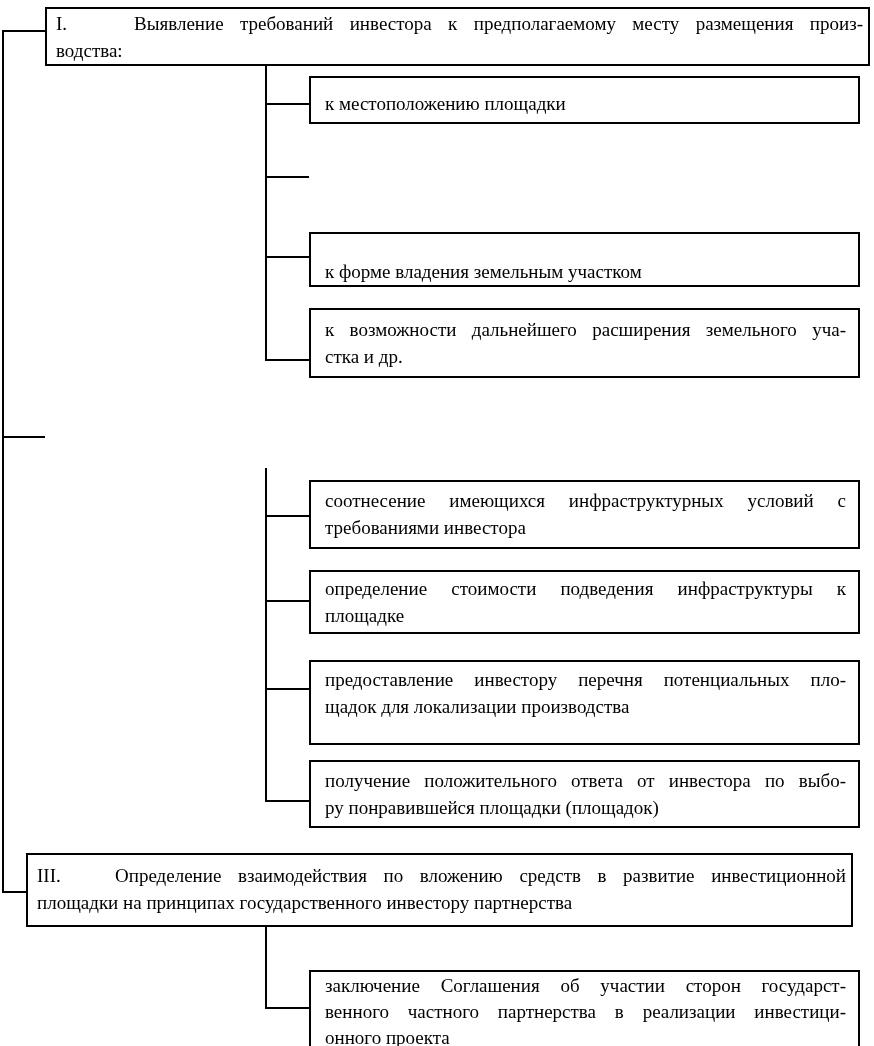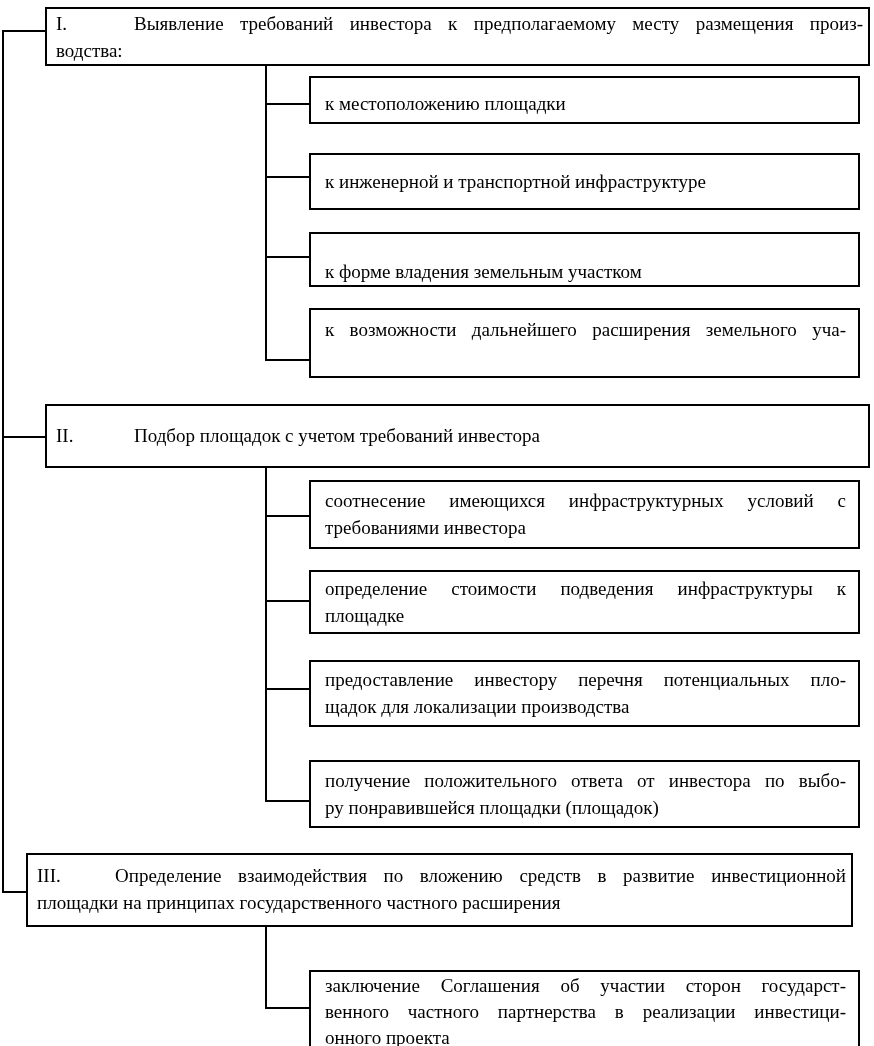--- a/index.html
+++ b/index.html
@@ -49,66 +49,58 @@
 
   <div class="vline" style="left:265px;top:66px;width:2px;height:295px;"></div>
   <div class="hline" style="left:267px;top:103px;width:42px;height:2px;"></div>
   <div class="hline" style="left:267px;top:176px;width:42px;height:2px;"></div>
   <div class="hline" style="left:267px;top:256px;width:42px;height:2px;"></div>
   <div class="hline" style="left:267px;top:359px;width:42px;height:2px;"></div>
 
   <div class="box sub" style="left:309px;top:76px;width:551px;height:48px;padding-top:12px;">
     <div class="line">к местоположению площадки</div>
   </div>
-  <div class="box sub" style="left:309px;top:153px;width:551px;height:57px;padding-top:13px;">
-    <div class="line">к инженерной и транспортной инфраструктуре</div>
-  </div>
   <div class="box sub" style="left:309px;top:232px;width:551px;height:55px;padding-top:24px;">
     <div class="line">к форме владения земельным участком</div>
   </div>
   <div class="box sub" style="left:309px;top:308px;width:551px;height:70px;padding-top:6px;">
     <div class="line just">к возможности дальнейшего расширения земельного уча-</div>
+    <div class="line">стка и др.</div>
   </div>
 
-  <div class="box stage" style="left:45px;top:404px;width:825px;height:64px;padding-top:16px;">
-    <div class="line rel">
-      <span class="numeral">II.</span>
-      <span class="after-num">Подбор площадок с учетом требований инвестора</span>
-    </div>
-  </div>
 
   <div class="vline" style="left:265px;top:468px;width:2px;height:334px;"></div>
   <div class="hline" style="left:267px;top:515px;width:42px;height:2px;"></div>
   <div class="hline" style="left:267px;top:600px;width:42px;height:2px;"></div>
   <div class="hline" style="left:267px;top:688px;width:42px;height:2px;"></div>
   <div class="hline" style="left:267px;top:800px;width:42px;height:2px;"></div>
 
   <div class="box sub" style="left:309px;top:480px;width:551px;height:69px;padding-top:5px;">
     <div class="line just">соотнесение имеющихся инфраструктурных условий с</div>
     <div class="line">требованиями инвестора</div>
   </div>
   <div class="box sub" style="left:309px;top:570px;width:551px;height:64px;padding-top:3px;">
     <div class="line just">определение стоимости подведения инфраструктуры к</div>
     <div class="line">площадке</div>
   </div>
-  <div class="box sub" style="left:309px;top:660px;width:551px;height:67px;padding-top:4px;">
+  <div class="box sub" style="left:309px;top:660px;width:551px;height:85px;padding-top:4px;">
     <div class="line just">предоставление инвестору перечня потенциальных пло-</div>
     <div class="line">щадок для локализации производства</div>
   </div>
   <div class="box sub" style="left:309px;top:760px;width:551px;height:68px;padding-top:5px;">
     <div class="line just">получение положительного ответа от инвестора по выбо-</div>
     <div class="line">ру понравившейся площадки (площадок)</div>
   </div>
 
   <div class="box stage" style="left:26px;top:853px;width:827px;height:74px;padding-top:7px;">
     <div class="line rel">
       <span class="numeral">III.</span>
       <span class="after-num just">Определение взаимодействия по вложению средств в развитие инвестиционной</span>
     </div>
-    <div class="line">площадки на принципах государственного частного расширения</div>
+    <div class="line">площадки на принципах государственного инвестору партнерства</div>
   </div>
 
   <div class="vline" style="left:265px;top:927px;width:2px;height:82px;"></div>
   <div class="hline" style="left:267px;top:1007px;width:42px;height:2px;"></div>
 
   <div class="box sub lh26" style="left:309px;top:962px;width:551px;height:83px;padding-top:1px;">
     <div class="line just">заключение Соглашения об участии сторон государст-</div>
     <div class="line just">венного частного партнерства в реализации инвестици-</div>
     <div class="line">онного проекта</div>
   </div>

